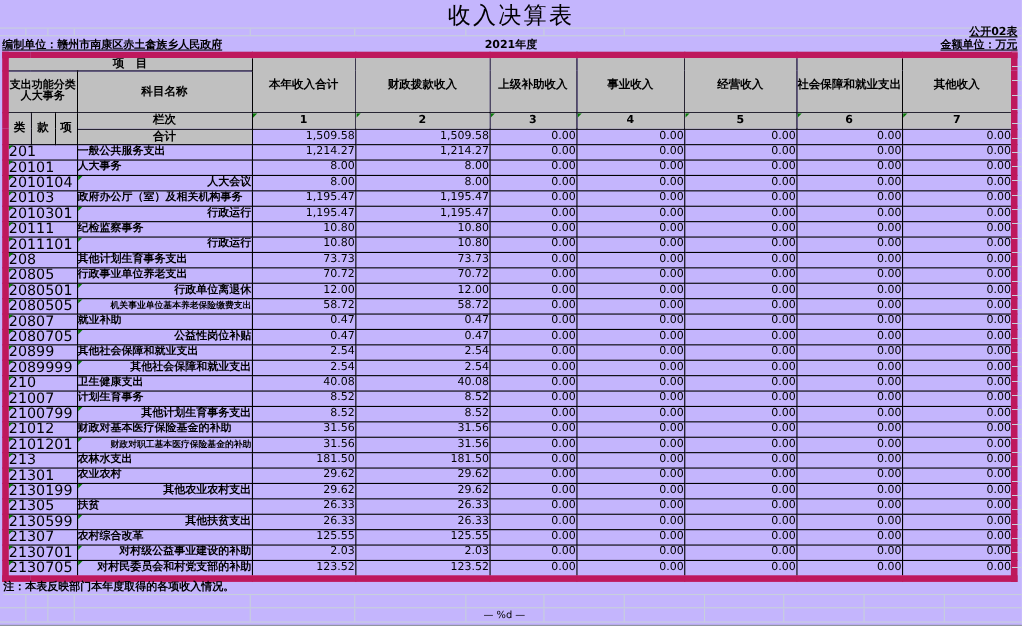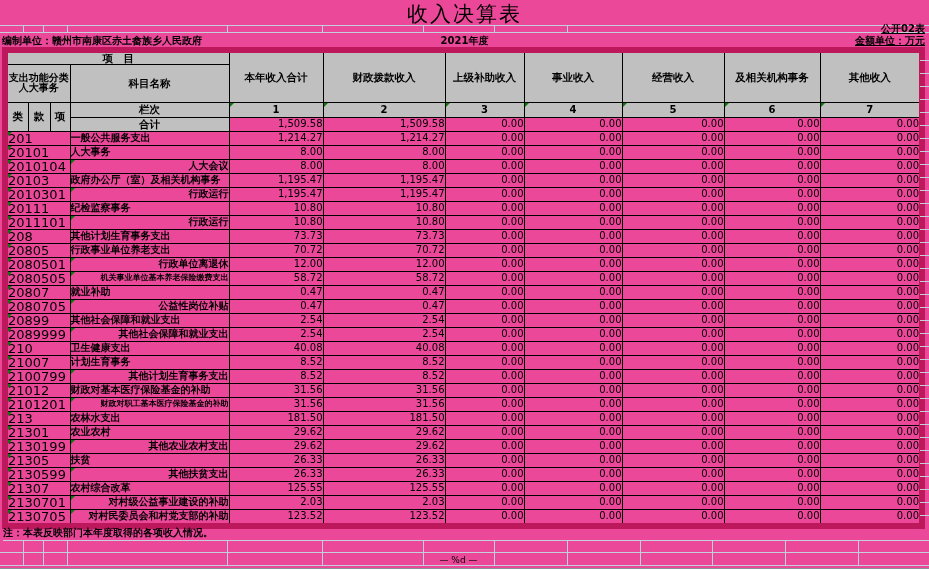--- a/index.html
+++ b/index.html
@@ -1,30 +1,30 @@
 <!DOCTYPE html>
 <html><head>
 <meta charset="utf-8">
 <style>
   * { margin:0; padding:0; box-sizing:border-box; }
   html,body { background:#fff; }
   .sheet {
     position:relative; width:929px; height:569px; overflow:hidden;
-    background:#ec4899; font-family:"DejaVu Sans", sans-serif; color:#000;
+    background:#c4b5fd; font-family:"DejaVu Sans", sans-serif; color:#000;
     border-bottom:1px solid #8a9099;
   }
   .title { position:absolute; top:0; left:0; width:100%; height:25px;
     text-align:center; font-size:21px; font-weight:400; letter-spacing:2px; }
   
   .gridrow { position:absolute; left:0; width:929px; border-bottom:1px solid #c7cfdd; }
   .gridrow .v { position:absolute; top:0; bottom:0; width:1px; background:#c7cfdd; }
   .strip-top { top:25px; height:8px; border-top:1px solid #c7cfdd; }
   .pub { position:absolute; top:22px; right:4px; font-size:10px; font-weight:bold; text-decoration:underline; }
   .inforow { position:absolute; top:34px; left:0; width:929px; height:13px; font-size:10px; font-weight:bold; }
-  .inforow .left  { position:absolute; left:2px; }
+  .inforow .left  { position:absolute; left:2px; text-decoration:underline; }
   .inforow .mid   { position:absolute; left:0; width:100%; text-align:center; }
   .inforow .right { position:absolute; right:4px; text-decoration:underline; }
 
   table.main { position:absolute; left:2px; top:47px; border-collapse:collapse;
     table-layout:fixed; border:6px solid #be185d; }
   table.main td { border:1px solid #000; overflow:hidden; white-space:nowrap;
     position:relative; line-height:1; padding:0; vertical-align:middle; }
   .gray { background:#c0c0c0; }
   .hd { font-weight:bold; font-size:10.5px; text-align:center; }
   .hd2 { font-weight:bold; font-size:10px; text-align:center; }
@@ -87,21 +87,21 @@
         <col style="width:102px">
     </colgroup>
     <tbody id="tbody">
       <tr class="r1">
         <td class="gray hd" colspan="4">项　目</td>
         <td class="gray hd" rowspan="2">本年收入合计</td>
         <td class="gray hd" rowspan="2">财政拨款收入</td>
         <td class="gray hd" rowspan="2">上级补助收入</td>
         <td class="gray hd" rowspan="2">事业收入</td>
         <td class="gray hd" rowspan="2">经营收入</td>
-        <td class="gray hd" rowspan="2">及相关机构事务</td>
+        <td class="gray hd" rowspan="2">社会保障和就业支出</td>
         <td class="gray hd" rowspan="2">其他收入</td>
       </tr>
       <tr class="r2">
         <td class="gray hd2" colspan="3">
           <div>支出功能分类</div>
           <div>人大事务</div>
         </td>
         <td class="gray hd">科目名称</td>
       </tr>
       <tr class="r3">

